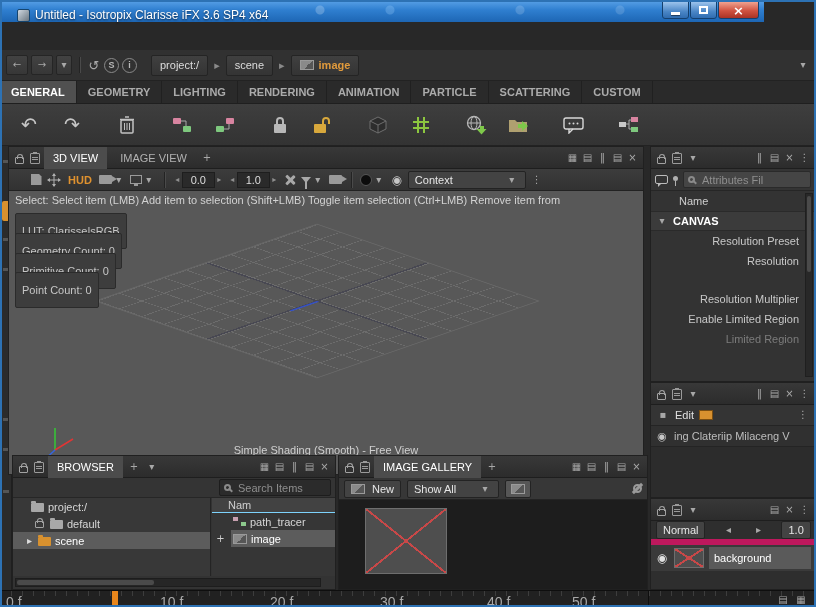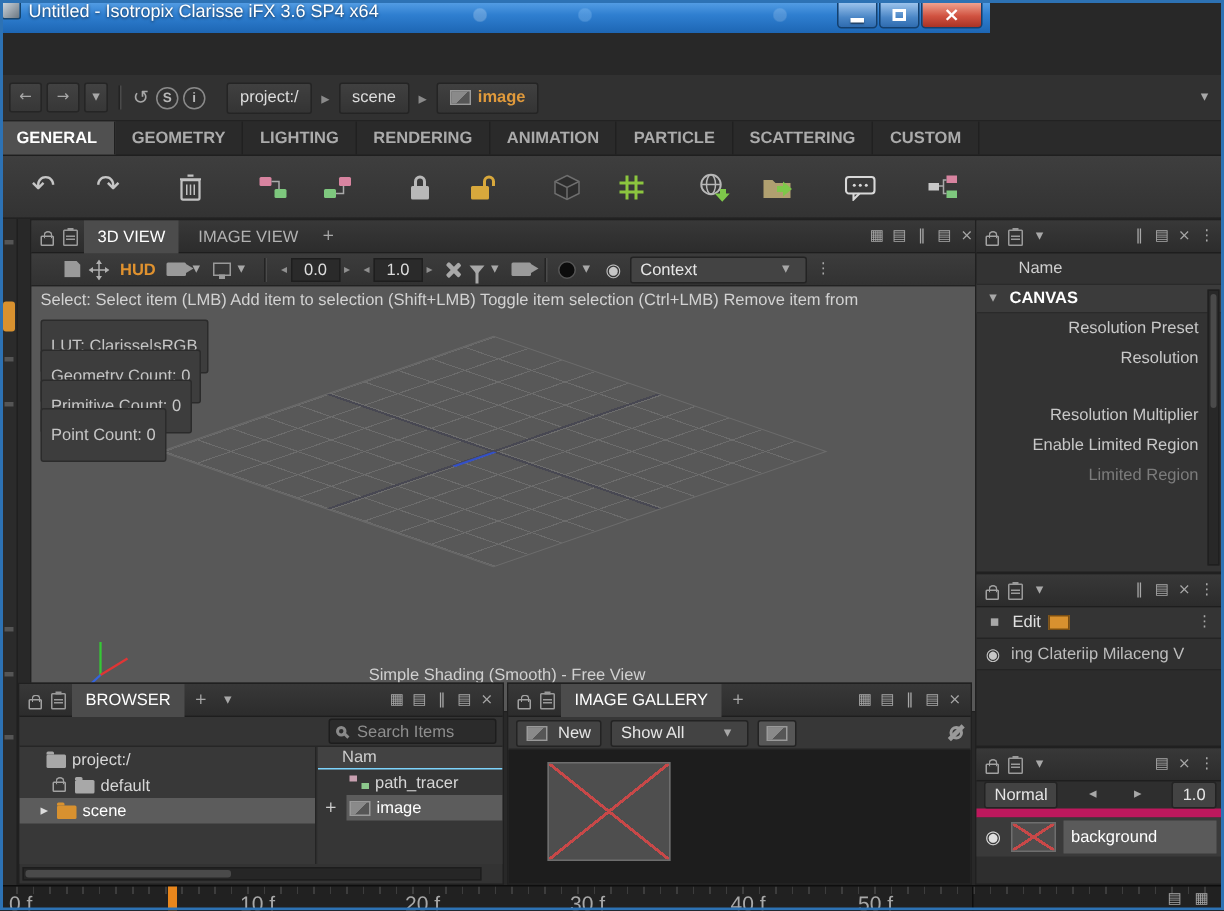--- a/index.html
+++ b/index.html
@@ -6,21 +6,21 @@
   html,body{background:#1a1a1a}
   body{font-family:"Liberation Sans",sans-serif;-webkit-font-smoothing:antialiased}
   #app{position:relative;width:816px;height:607px;background:#282828;color:#c8c8c8;font-size:11px;overflow:hidden}
   .row{display:flex;align-items:center}
   .sp{flex:1}
   .ig{font-family:"DejaVu Sans",sans-serif;color:#a8a8a8;display:inline-flex;align-items:center;justify-content:center;font-size:10px;min-width:14px;height:15px;line-height:1}
   .ig.big{font-size:19px;color:#c6c6c6;min-width:24px;height:24px}
   .vsep{width:1px;height:16px;background:#232323;margin:0 4px;box-shadow:1px 0 0 #4a4a4a}
 
   
-  .titlebar{position:absolute;left:0;top:0;width:660px;height:22px;display:flex;align-items:flex-start;padding-left:1px;color:#fff;
+  .titlebar{position:absolute;left:0;top:0;width:764px;height:22px;display:flex;align-items:flex-end;padding-left:17px;color:#fff;
     background:
       radial-gradient(circle at 320px 10px, rgba(255,255,255,.22) 0 4px, transparent 5px),
       radial-gradient(circle at 390px 10px, rgba(170,215,255,.25) 0 4px, transparent 5px),
       radial-gradient(circle at 520px 10px, rgba(255,255,255,.16) 0 4px, transparent 5px),
       radial-gradient(circle at 620px 10px, rgba(255,255,255,.14) 0 4px, transparent 5px),
       linear-gradient(#5ba3e8,#2f7fd0 45%,#1d66b4)}
   .win-icon{width:13px;height:13px;border:1px solid #15456f;border-radius:2px;background:linear-gradient(135deg,#cfd8e0,#6a7680);margin-right:5px}
   .title-text{font-size:12px;text-shadow:0 1px 2px rgba(0,0,0,.65);white-space:nowrap}
   .win-btns{position:absolute;right:5px;top:1px;display:flex;gap:1px}
   .win-btn{width:27px;height:18px;border:1px solid #14406e;border-radius:0 0 3px 3px;background:linear-gradient(#9cc3ec,#4a86c6 60%,#2f6cb0);
@@ -309,21 +309,21 @@
   <div class="leftstrip">
     <span class="strip-dot" style="top:14px"></span>
     <span class="strip-orange"></span>
     <span class="strip-dot" style="top:92px"></span>
     <span class="strip-dot" style="top:122px"></span>
     <span class="strip-dot" style="top:272px"></span>
     <span class="strip-dot" style="top:302px"></span>
     <span class="strip-dot" style="top:344px"></span>
   </div>
 
-  <div class="panel" style="left:20px;top:146px;width:636px;height:329px">
+  <div class="panel" style="left:8px;top:146px;width:636px;height:329px">
     <div class="phead">
       <span class="lk"></span>
       <span class="cb"></span>
       <span class="ptab active">3D VIEW</span>
       <span class="ptab">IMAGE VIEW</span>
       <span class="ig">+</span>
       <span class="phicons">
         <span class="ig">▦</span>
         <span class="ig">▤</span>
         <span class="ig">‖</span>
@@ -405,20 +405,28 @@
       <span class="lk"></span>
       <span class="cb"></span>
       <span class="ig">▾</span>
       <span class="phicons">
         <span class="ig">‖</span>
         <span class="ig">▤</span>
         <span class="ig">×</span>
         <span class="ig">⋮</span>
       </span>
     </div>
+    <div class="row" style="height:22px;padding:0 4px;gap:5px;background:#343434;border-bottom:1px solid #262626">
+      <span class="bub"></span>
+      <span class="pin"></span>
+      <span class="search lite" style="flex:1">
+        <span class="mg"></span>
+        <input placeholder="Attributes Fil" style="">
+      </span>
+    </div>
     <div class="row" style="height:20px;padding-left:28px;color:#cfcfcf">
       <span>Name</span>
     </div>
     <div class="canvas-row">
       <span class="ig">▾</span>
       <span>CANVAS</span>
     </div>
     <div class="attr-row">
         <span>Resolution Preset</span>
       </div>

